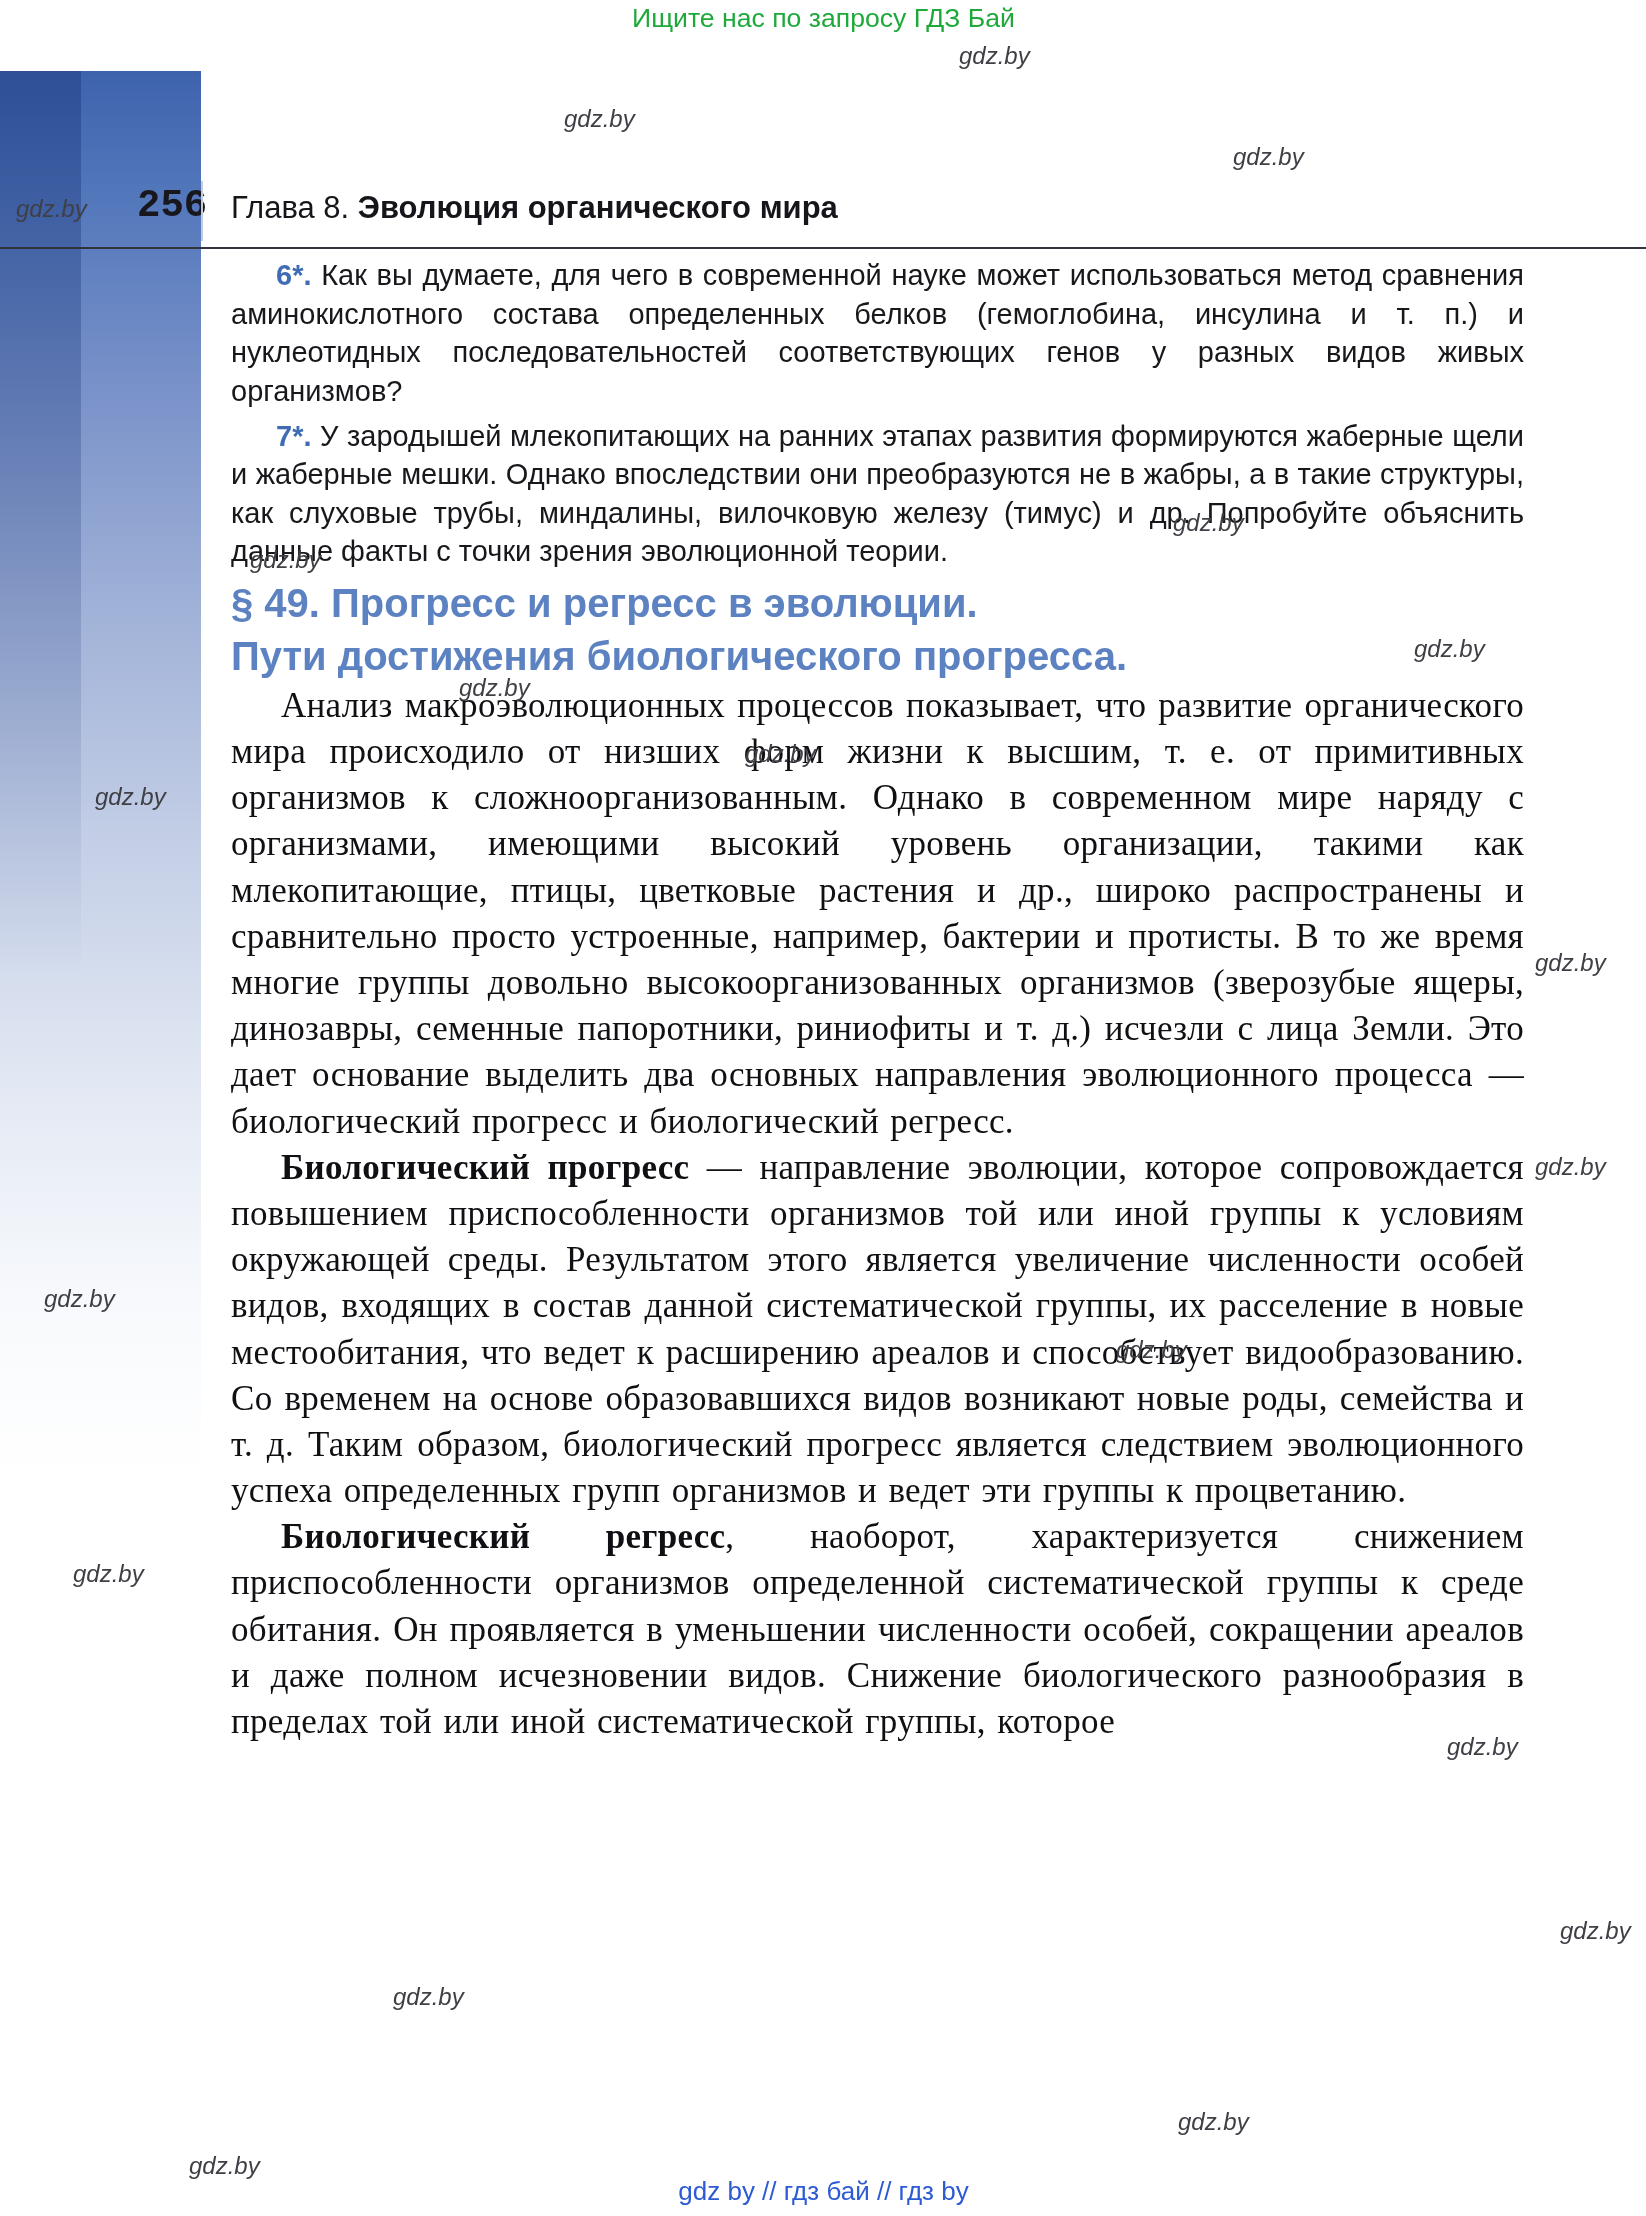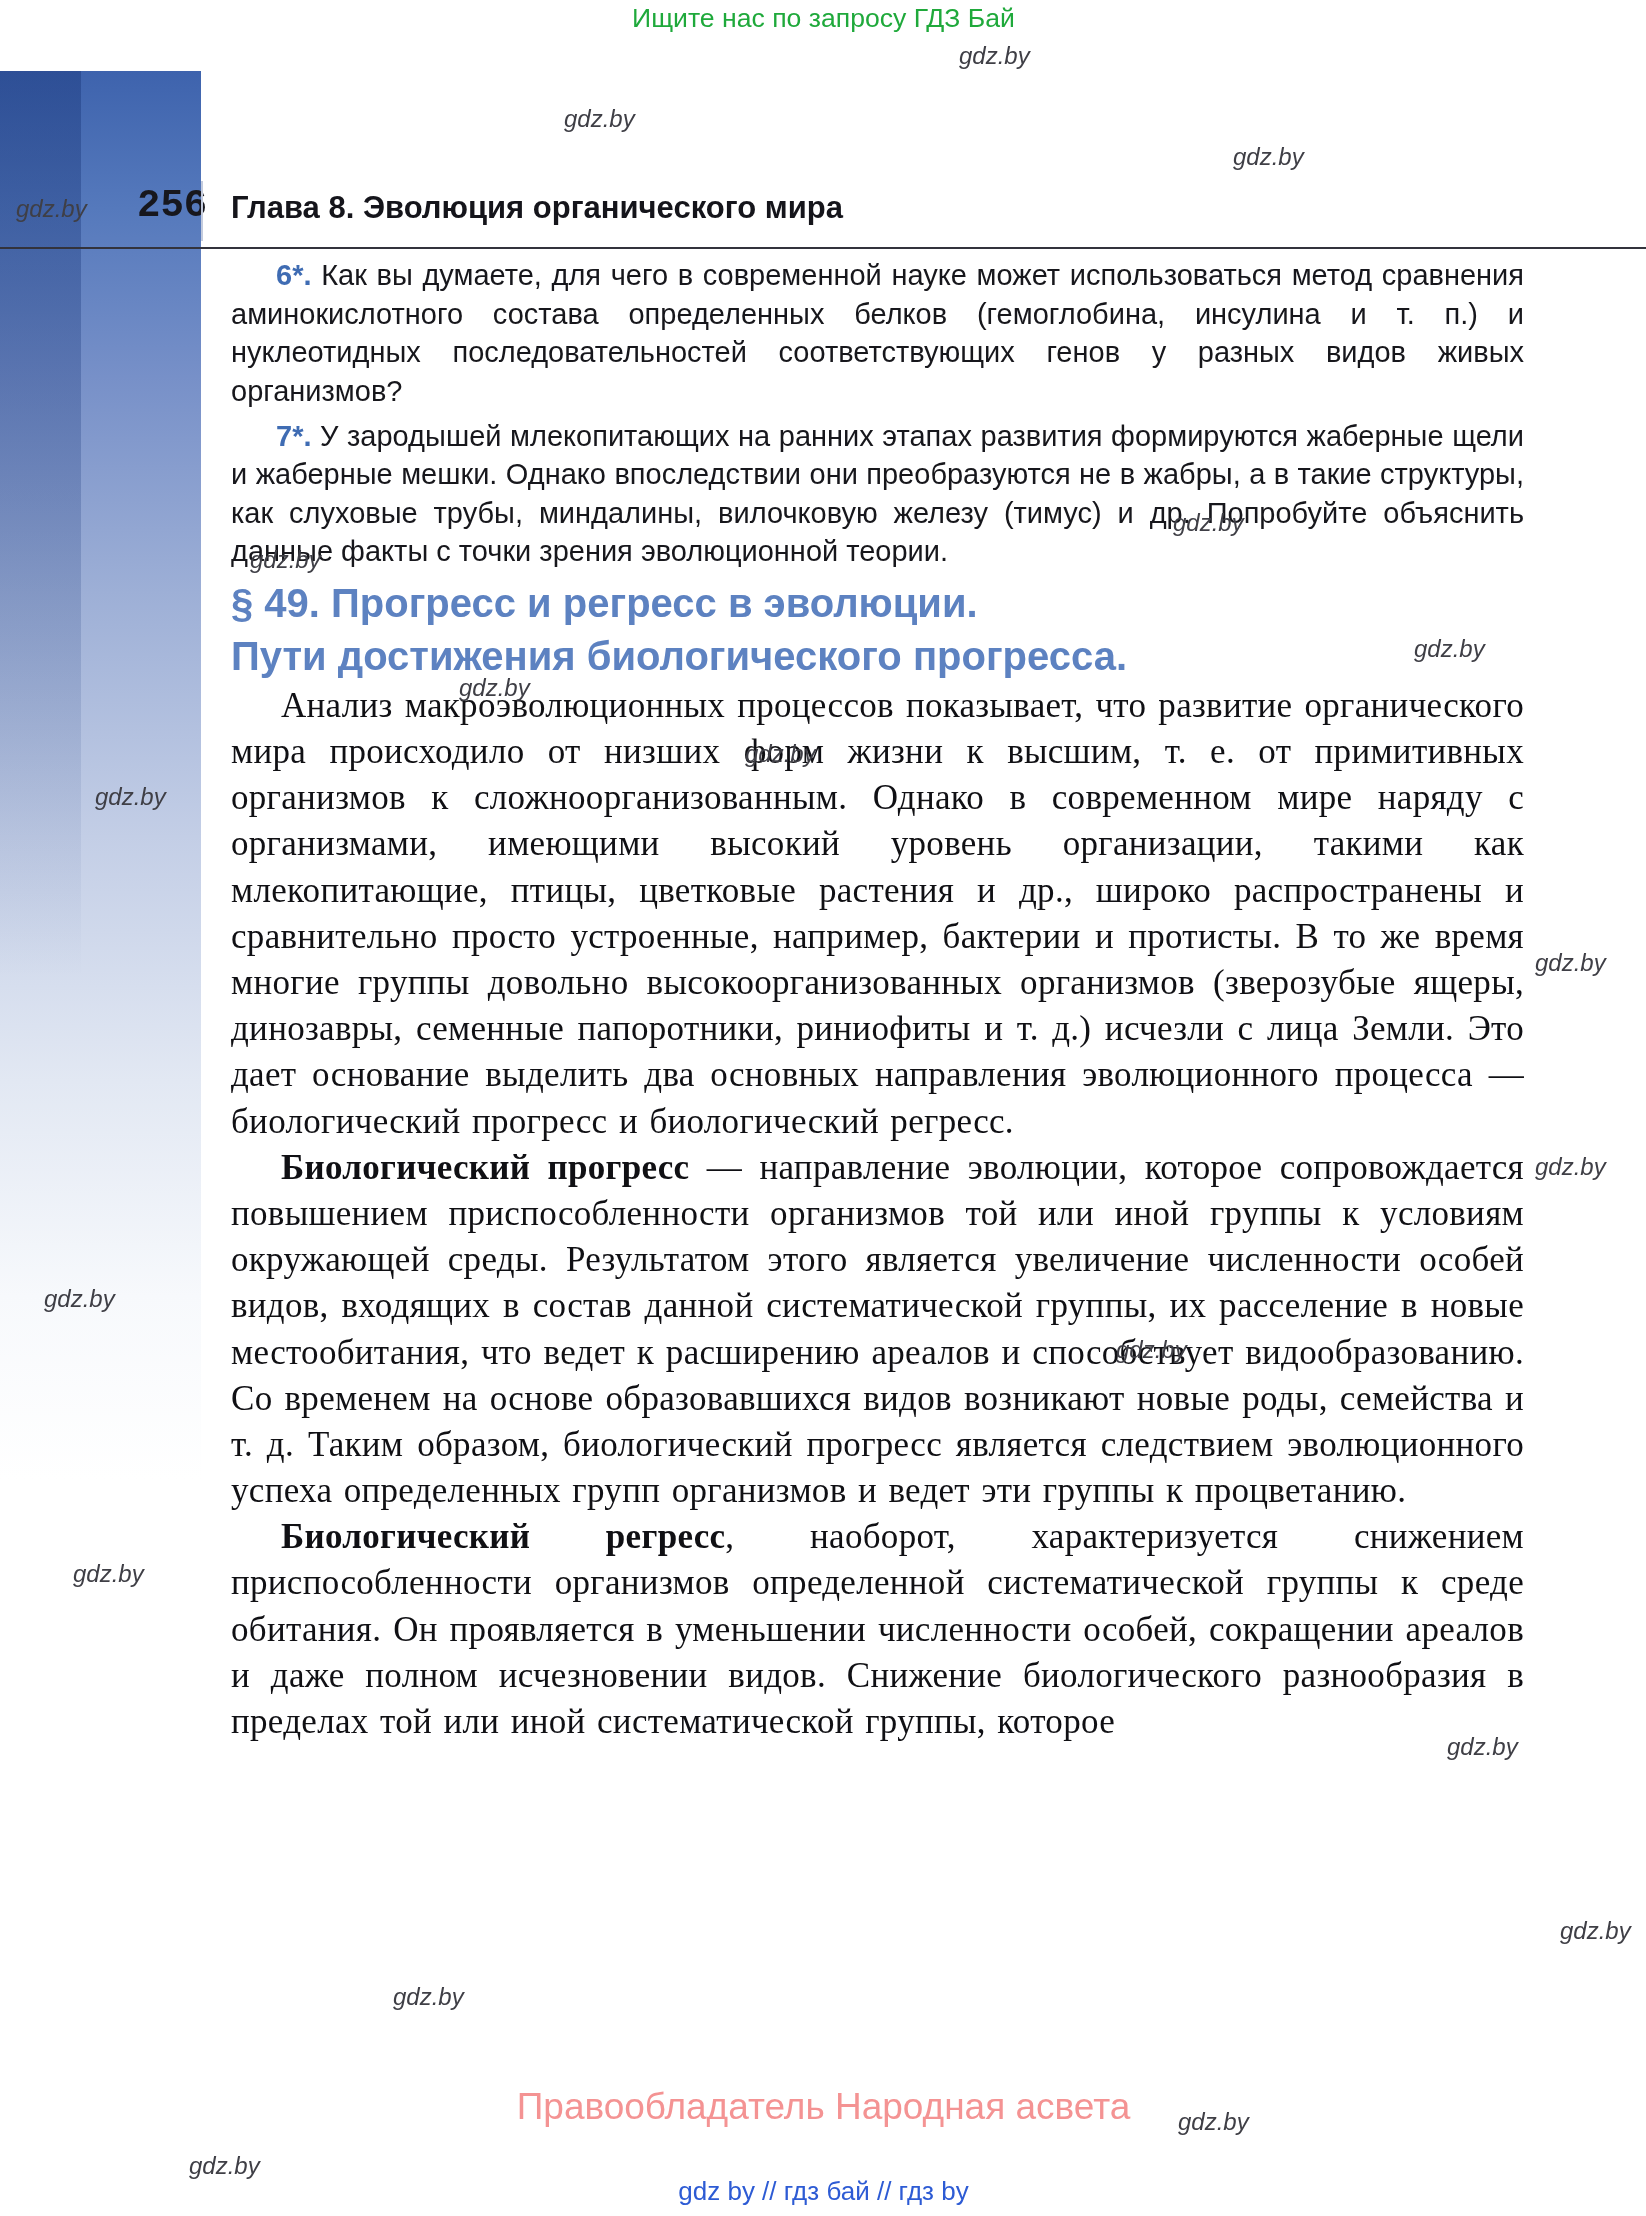--- a/index.html
+++ b/index.html
@@ -47,21 +47,21 @@
     background: #c3cbdd;
   }
   .chapter-line {
     position: absolute;
     left: 231px; top: 190px;
     font-family: "Liberation Sans", sans-serif;
     font-size: 31px;
     color: #15151b;
     white-space: nowrap;
   }
-  .chapter-label { font-weight: bold; }
+  .chapter-label { font-weight: normal; }
   .chapter-title { font-weight: bold; }
   .header-rule {
     position: absolute;
     left: 0; top: 247px;
     width: 1647px; height: 2.4px;
     background: #33333c;
   }
 
   
   .content {
@@ -177,21 +177,20 @@
 
 
     <p class="body-para"><span>Анализ макроэволюционных процессов показывает, что развитие органического мира происходило от низших форм жизни к высшим, т. е. от примитивных организмов к сложноорганизованным. Однако в современном мире наряду с организмами, имеющими высокий уровень организации, такими как млекопитающие, птицы, цветковые растения и др., широко распространены и сравнительно просто устроенные, например, бактерии и протисты. В то же время многие группы довольно высокоорганизованных организмов (зверозубые ящеры, динозавры, семенные папоротники, риниофиты и т. д.) исчезли с лица Земли. Это дает основание выделить два основных направления эволюционного процесса — биологический прогресс и биологический регресс.</span></p>
 
     <p class="body-para"><span class="lead-b">Биологический прогресс</span><span> — направление эволюции, которое сопровождается повышением приспособленности организмов той или иной группы к условиям окружающей среды. Результатом этого является увеличение численности особей видов, входящих в состав данной систематической группы, их расселение в новые местообитания, что ведет к расширению ареалов и способствует видообразованию. Со временем на основе образовавшихся видов возникают новые роды, семейства и т. д. Таким образом, биологический прогресс является следствием эволюционного успеха определенных групп организмов и ведет эти группы к процветанию.</span></p>
 
     <p class="body-para"><span class="lead-b">Биологический регресс</span><span>, наоборот, характеризуется снижением приспособленности организмов определенной систематической группы к среде обитания. Он проявляется в уменьшении численности особей, сокращении ареалов и даже полном исчезновении видов. Снижение биологического разнообразия в пределах той или иной систематической группы, которое</span></p>
 
   </div>
 
-  <div class="copyright">Правообладатель Народная асвета</div>
   <div class="footer-links">gdz by  //  гдз бай  //  гдз by</div>
 
   <div id="watermarks">
       <span class="wm" style="left: 959px; top: 42px;">gdz.by</span>
       <span class="wm" style="left: 564px; top: 105px;">gdz.by</span>
       <span class="wm" style="left: 1233px; top: 143px;">gdz.by</span>
       <span class="wm" style="left: 16px; top: 195px;">gdz.by</span>
       <span class="wm" style="left: 1173px; top: 509px;">gdz.by</span>
       <span class="wm" style="left: 250px; top: 546px;">gdz.by</span>
       <span class="wm" style="left: 1414px; top: 635px;">gdz.by</span>

